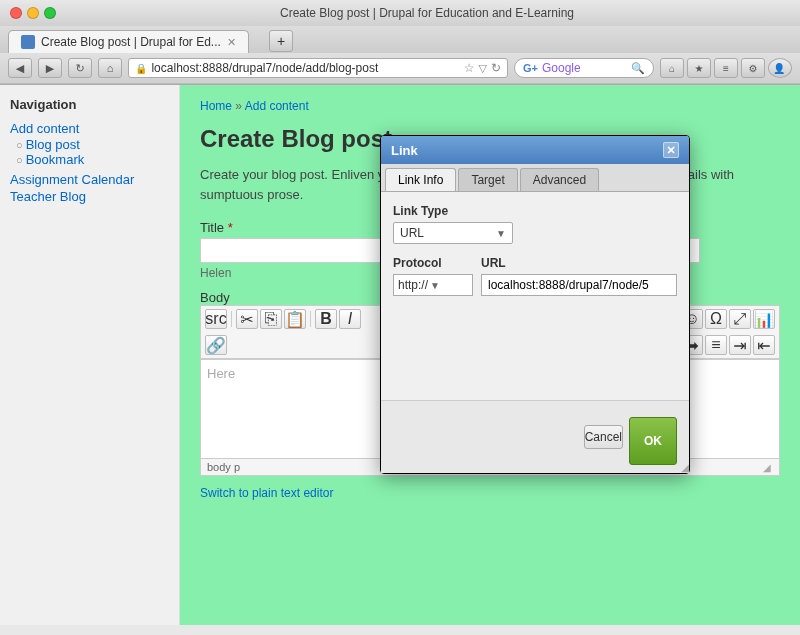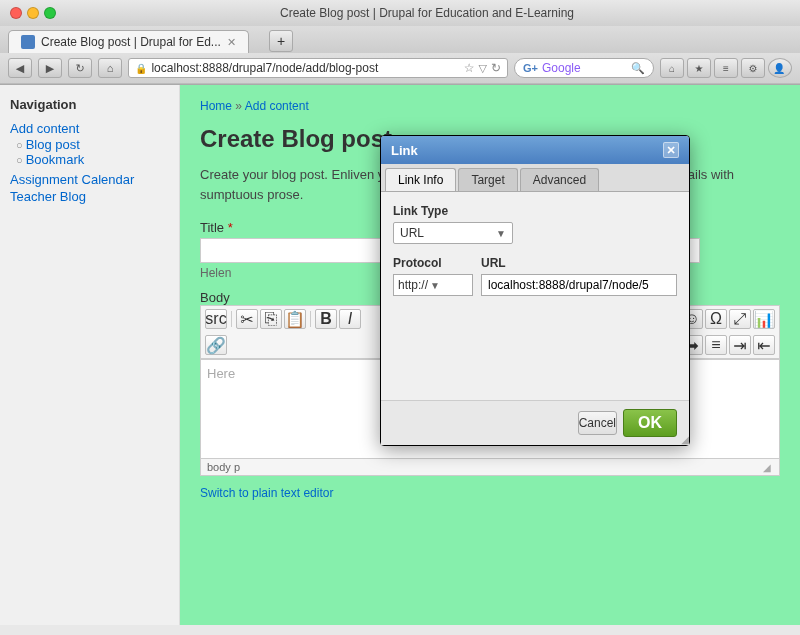--- a/index.html
+++ b/index.html
@@ -173,23 +173,23 @@
     .dialog-footer {
       display: flex; justify-content: flex-end; align-items: center;
       padding: 8px 12px; gap: 6px; border-top: 1px solid #ccc; background: #e8e8e8;
     }
     .btn-cancel {
       padding: 4px 0; font-size: 12px; cursor: pointer;
       background: linear-gradient(to bottom, #f5f5f5, #e0e0e0);
       border: 1px solid #aaa; border-radius: 3px; color: #333;
     }
     .btn-ok {
-      padding: 4px 14px; font-size: 16px; cursor: pointer;
+      padding: 16px 14px; font-size: 12px; cursor: pointer;
       background: linear-gradient(to bottom, #8ac34a, #5d9e1f);
-      border: 1px solid #4a7e18; border-radius: 3px; color: white; font-weight: bold;
+      border: 1px solid #4a7e18; border-radius: 3px; color: white; font-weight: bold; margin-top: 8px;
     }
 
     .resize-handle {
       position: absolute; bottom: 0; right: 0; width: 12px; height: 12px;
       cursor: se-resize; color: #aaa; font-size: 10px;
       display: flex; align-items: flex-end; justify-content: flex-end;
     }
   </style>
 </head>
 <body>

